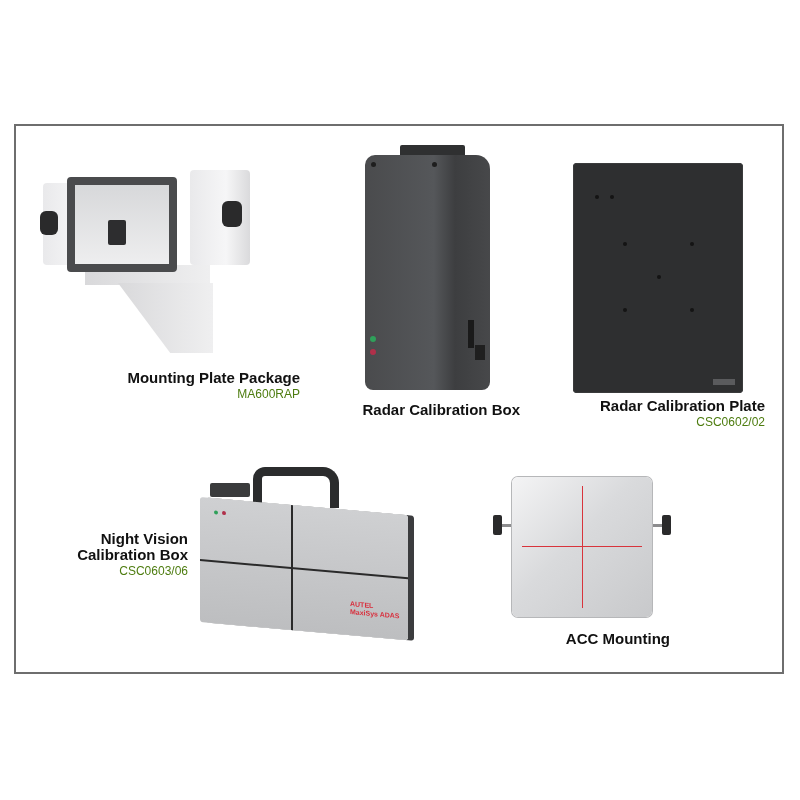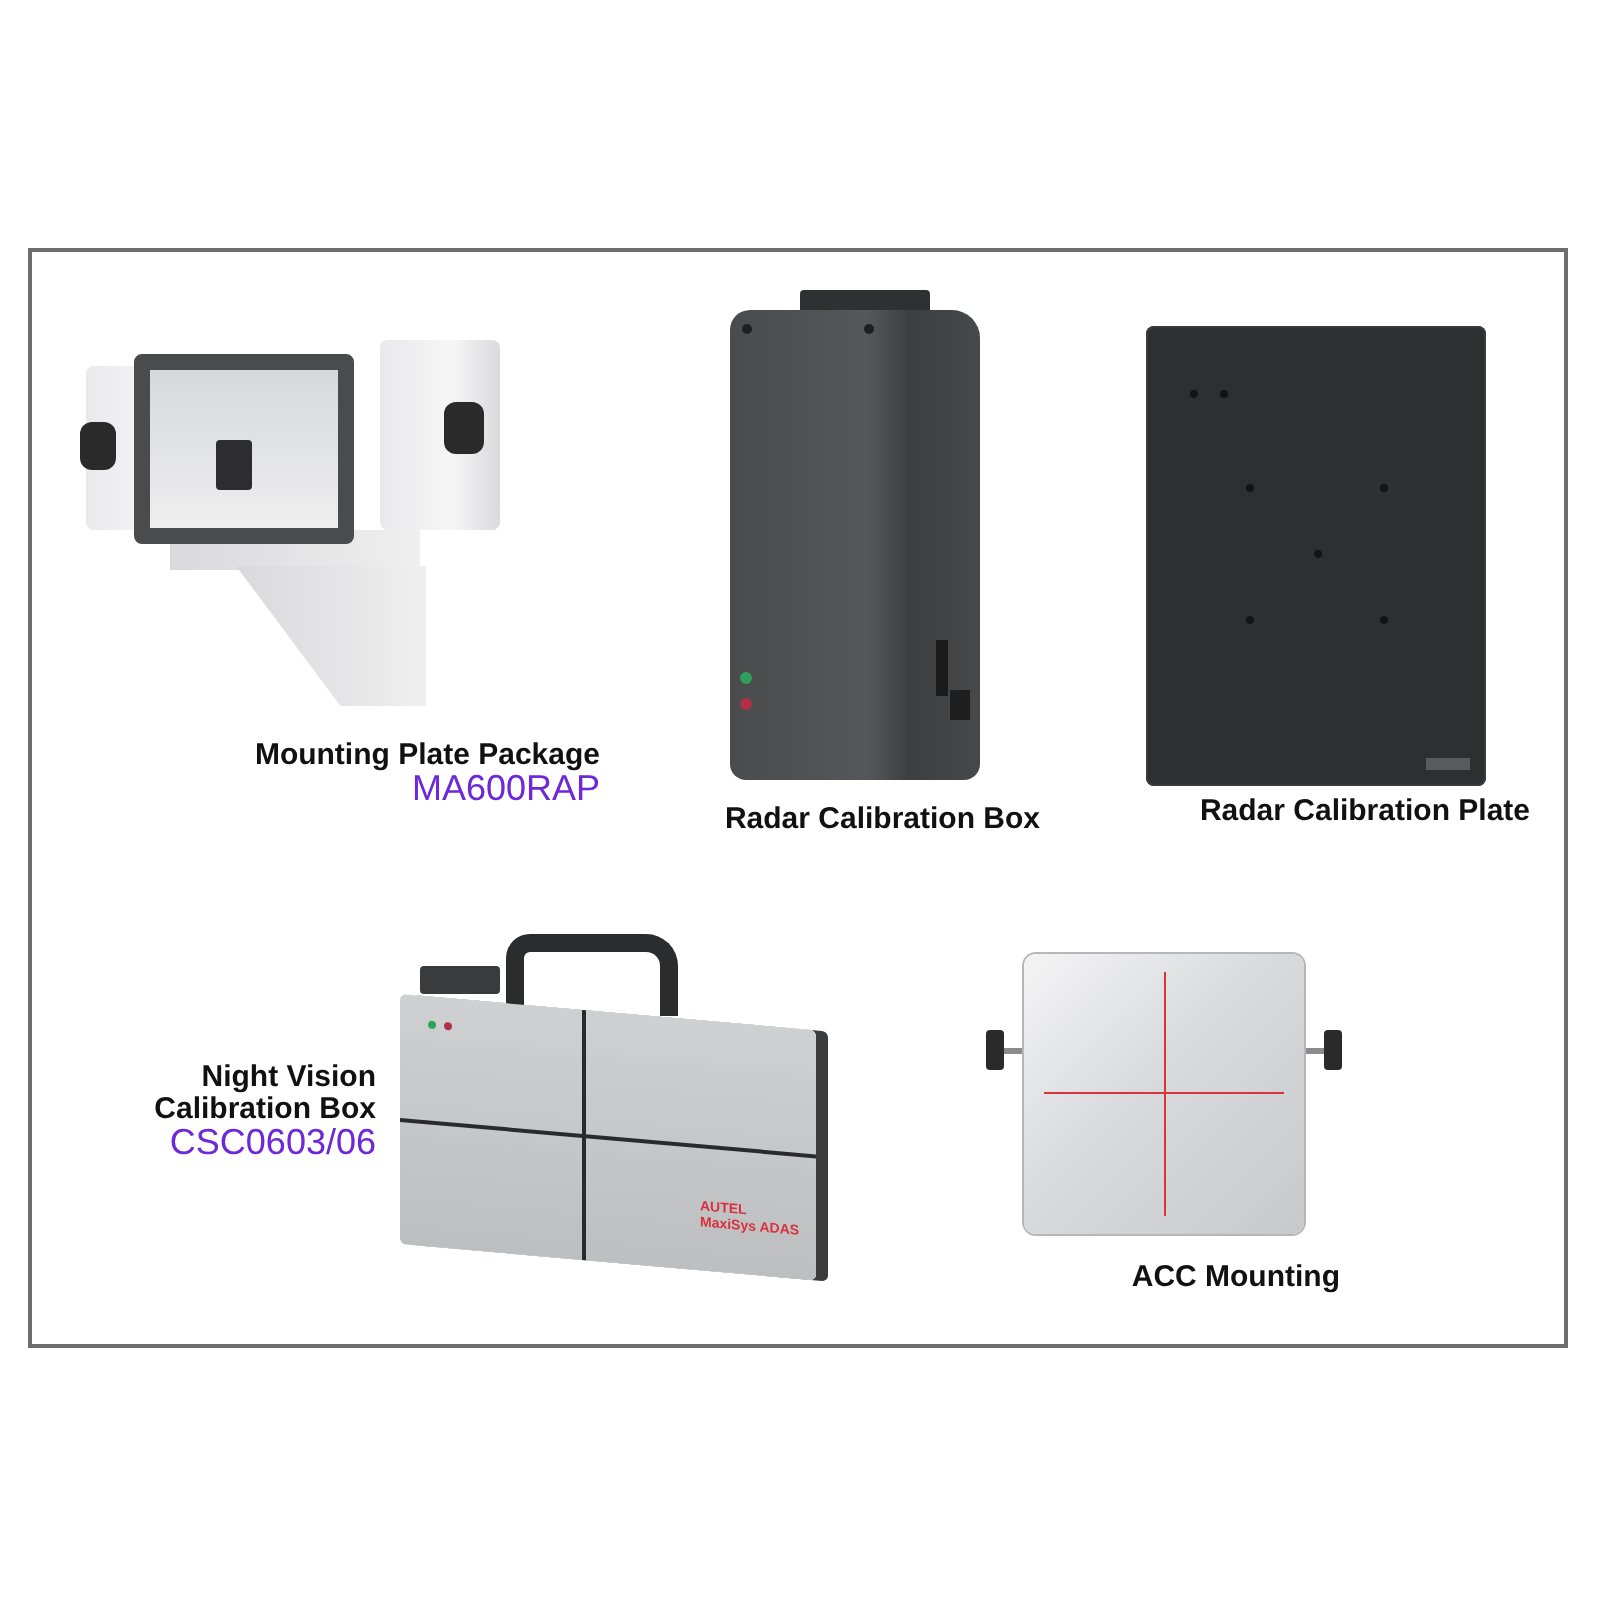--- a/index.html
+++ b/index.html
@@ -1,21 +1,21 @@
 <!DOCTYPE html>
 <html><head>
 <meta charset="utf-8">
 <style>
   html, body { margin:0; padding:0; background:#ffffff; }
   body { width:800px; height:800px; position:relative; overflow:hidden; font-family:"Liberation Sans", sans-serif; }
   .frame { position:absolute; left:14px; top:124px; width:770px; height:550px; border:2px solid #6e6e6e; box-sizing:border-box; background:#fff; }
   .abs { position:absolute; }
   .label { position:absolute; text-align:right; line-height:16px; }
   .label .name { font-weight:bold; font-size:15px; color:#111; display:block; }
-  .label .code { font-size:18px; color:#6d28d9; display:block; }
+  .label .code { font-size:12px; color:#4d7c0f; display:block; }
   .label.right { text-align:right; }
 
   
   .mp-backplate { position:absolute; background:linear-gradient(90deg,#e9e9eb,#f6f6f7 60%,#dadadc); border-radius:4px; }
   .mp-frame { position:absolute; border:8px solid #4a4b4d; border-radius:4px; background:linear-gradient(180deg,#d7d8da,#eeeeef); box-sizing:border-box; }
   .knob { position:absolute; background:#2a2a2b; border-radius:6px; }
   .mp-bracket { position:absolute; background:linear-gradient(90deg,#d9d9db,#efeff0); }
 
   
   .rb-body { position:absolute; background:linear-gradient(90deg,#4a4b4d 0%,#55575a 55%,#3d3e40 72%,#47484a 100%); border-radius:10px 14px 8px 8px; }
@@ -83,20 +83,21 @@
     <div class="rp-hole" style="left:50px;top:79px;"></div>
     <div class="rp-hole" style="left:117px;top:79px;"></div>
     <div class="rp-hole" style="left:84px;top:112px;"></div>
     <div class="rp-hole" style="left:50px;top:145px;"></div>
     <div class="rp-hole" style="left:117px;top:145px;"></div>
     <div class="abs" style="left:140px;top:216px;width:22px;height:6px;background:#5a5b5d;"></div>
   </div>
 </div>
 <div class="label" style="left:560px;top:398px;width:205px;">
   <span class="name">Radar Calibration Plate</span>
+  <span class="code">CSC0602/02</span>
 </div>
 
 <div class="label right" style="left:60px;top:531px;width:128px;">
   <span class="name">Night Vision</span>
   <span class="name">Calibration Box</span>
   <span class="code">CSC0603/06</span>
 </div>
 <div class="abs" style="left:195px;top:465px;width:230px;height:185px;">
   <div style="position:absolute;left:0;top:0;width:230px;height:185px;">
     <div class="abs" style="left:15px;top:18px;width:40px;height:14px;background:#3a3b3c;border-radius:2px;"></div>

